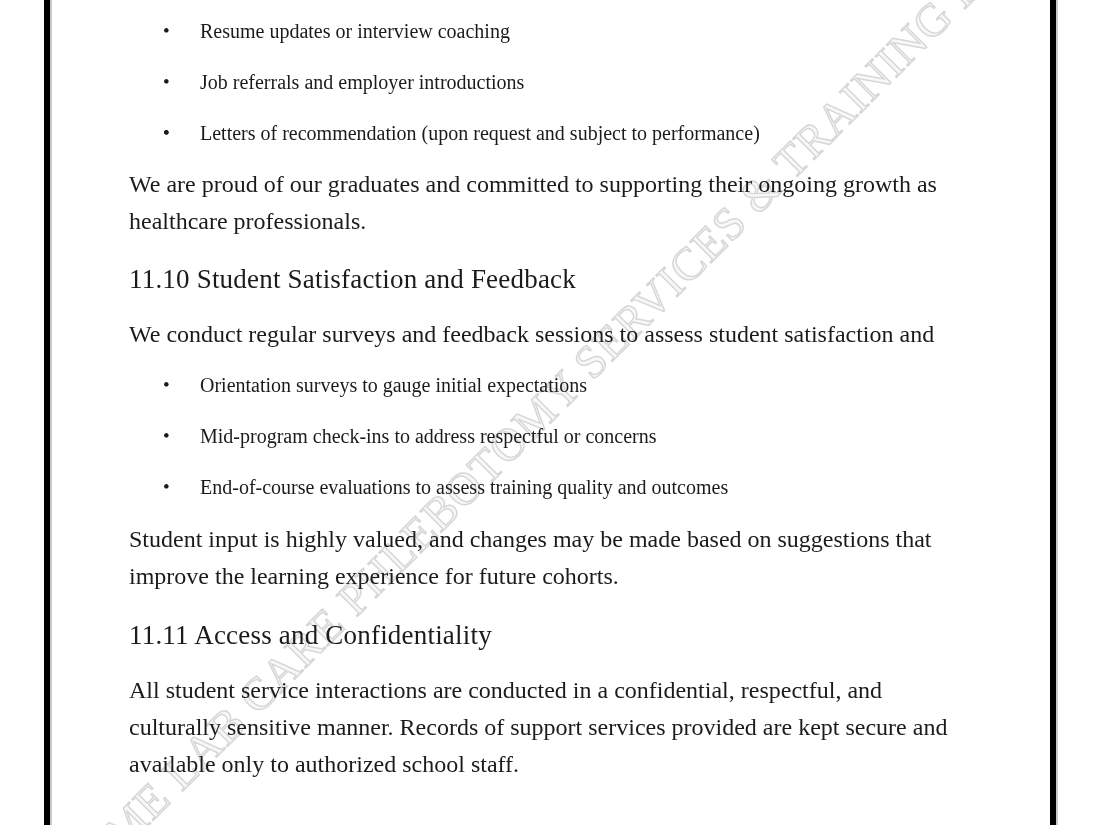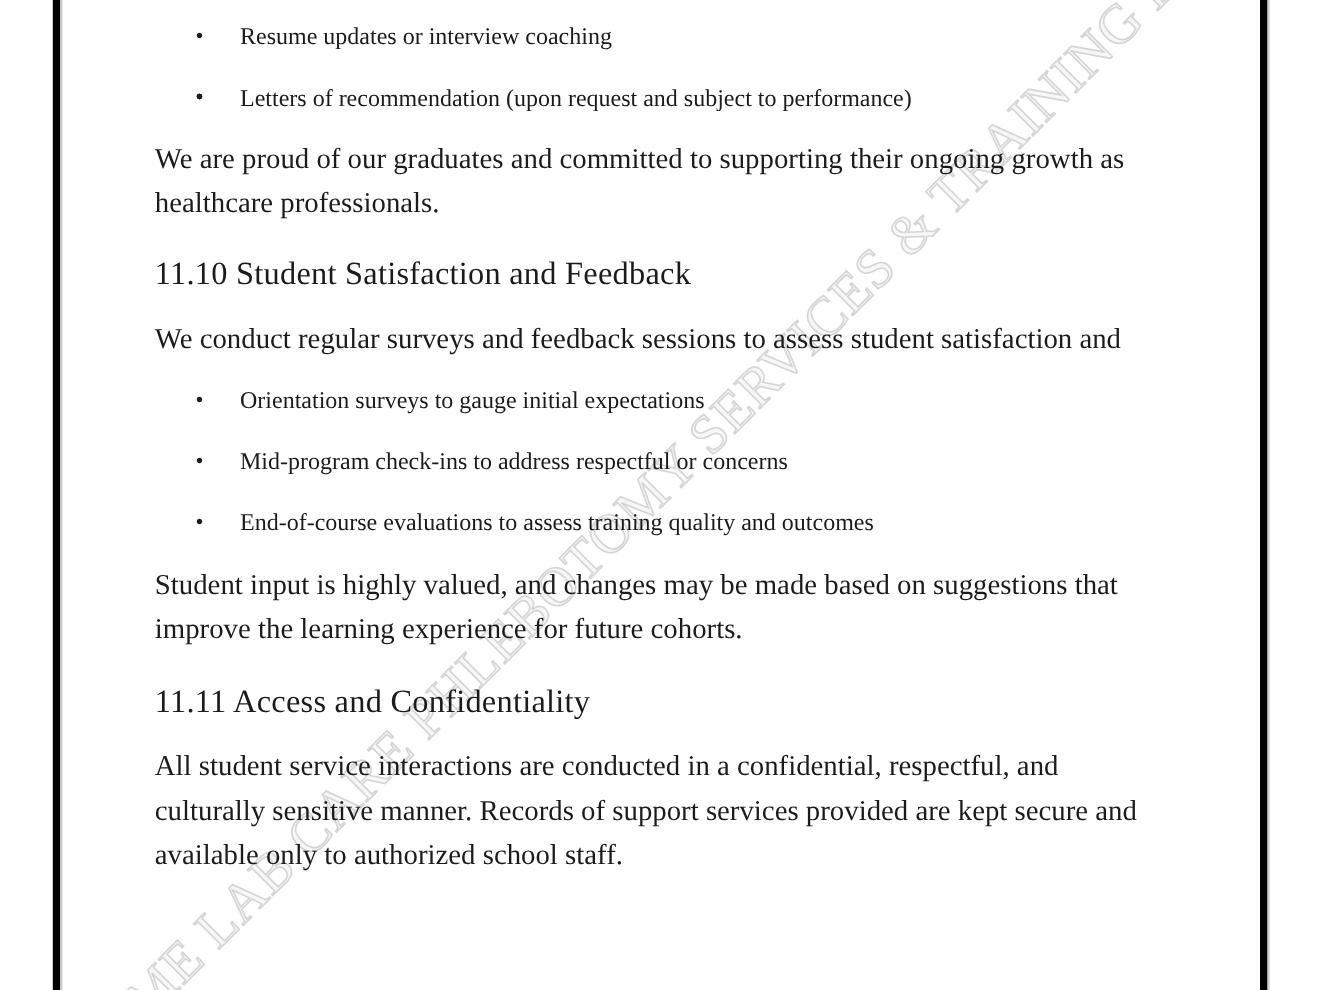--- a/index.html
+++ b/index.html
@@ -106,20 +106,21 @@
 
 <div class="content">
 
   <ul class="doc-list first">
     <li>
       <span class="marker">•</span>
       <span>Resume updates or interview coaching</span>
     </li>
     <li>
       <span class="marker">•</span>
+      <span>Job referrals and employer introductions</span>
     </li>
     <li>
       <span class="marker">•</span>
     </li>
     <li>
       <span class="marker">•</span>
       <span>Letters of recommendation (upon request and subject to performance)</span>
     </li>
   </ul>
 

